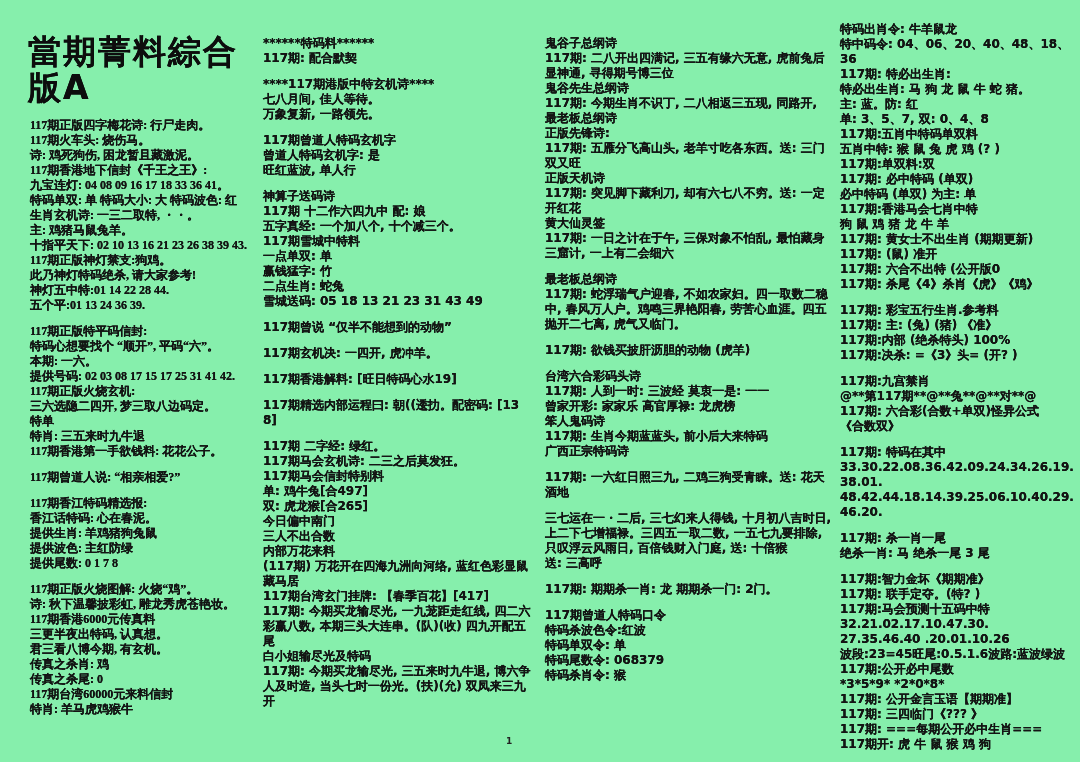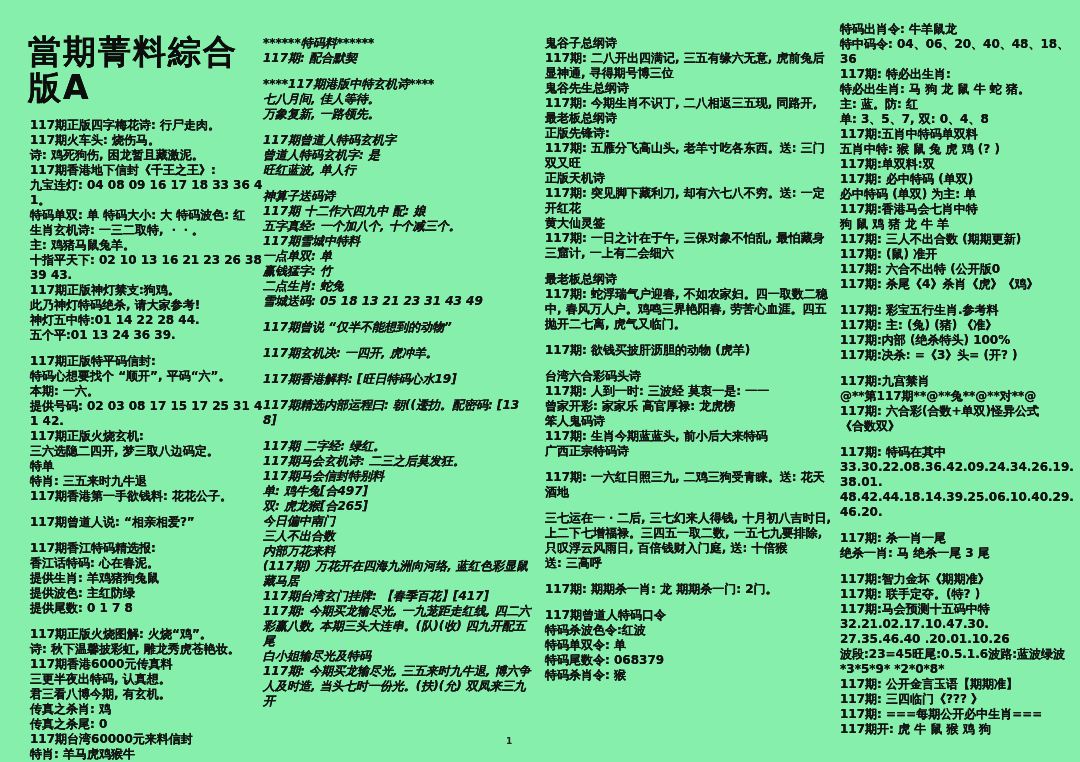--- a/index.html
+++ b/index.html
@@ -14,22 +14,22 @@
   .doc-title{
     position:absolute;left:28px;top:34px;
     width:240px;
     font-size:33px;font-weight:700;
     letter-spacing:2px;
     color:#0d0d0d;
     line-height:1.1;
     text-shadow:0 0 0.5px #000;
   }
   .col{position:absolute;}
-  #col1{left:30px;top:118px;width:240px;}
-  #col2{left:263px;top:36px;width:268px;font-style:italic;}
+  #col1{left:30px;top:118px;width:240px;font-family:Liberation Serif, serif;}
+  #col2{left:263px;top:36px;width:268px;}
   #col3{left:545px;top:28px;width:288px;margin-top:8px;}
   #col4{left:840px;top:22px;width:236px;}
   .line{
     font-size:12px;
     font-weight:700;
     line-height:15px;
     min-height:15px;
     text-shadow:0 0 0.4px #000;
     word-break:break-all;
   }
@@ -175,21 +175,21 @@
       <div class="line">特必出生肖: 马 狗 龙 鼠 牛 蛇 猪。</div>
       <div class="line">主: 蓝。防: 红</div>
       <div class="line">单: 3、5、7, 双: 0、4、8</div>
       <div class="line">117期:五肖中特码单双料</div>
       <div class="line">五肖中特: 猴 鼠 兔 虎 鸡  (? )</div>
       <div class="line">117期:单双料:双</div>
       <div class="line">117期: 必中特码 (单双)</div>
       <div class="line">必中特码 (单双) 为主: 单</div>
       <div class="line">117期:香港马会七肖中特</div>
       <div class="line">狗 鼠 鸡 猪 龙 牛 羊</div>
-      <div class="line">117期: 三人不出合数 (期期更新)</div>
+      <div class="line">117期: 黄女士不出生肖 (期期更新)</div>
       <div class="line">117期: (鼠) 准开</div>
       <div class="line">117期: 六合不出特 (公开版0</div>
       <div class="line">117期: 杀尾《4》杀肖《虎》《鸡》</div>
       <div class="line blank"></div>
       <div class="line">117期: 彩宝五行生肖.参考料</div>
       <div class="line">117期: 主: (兔) (猪) 《准》</div>
       <div class="line">117期:内部 (绝杀特头) 100%</div>
       <div class="line">117期:决杀: =《3》头= (开? )</div>
       <div class="line blank"></div>
       <div class="line">117期:九宫禁肖</div>
@@ -203,20 +203,21 @@
       <div class="line blank"></div>
       <div class="line">117期: 杀一肖一尾</div>
       <div class="line">绝杀一肖: 马 绝杀一尾 3 尾</div>
       <div class="line blank"></div>
       <div class="line">117期:智力金坏《期期准》</div>
       <div class="line">117期: 联手定夺。(特? )</div>
       <div class="line">117期:马会预测十五码中特</div>
       <div class="line">32.21.02.17.10.47.30.</div>
       <div class="line">27.35.46.40 .20.01.10.26</div>
       <div class="line">波段:23=45旺尾:0.5.1.6波路:蓝波绿波</div>
+      <div class="line">117期:公开必中尾数</div>
       <div class="line">*3*5*9*  *2*0*8*</div>
       <div class="line">117期: 公开金言玉语【期期准】</div>
       <div class="line">117期: 三四临门《??? 》</div>
       <div class="line">117期: ===每期公开必中生肖===</div>
       <div class="line">117期开: 虎 牛 鼠 猴 鸡 狗</div>
     </div>
 
   <div class="page-num">1</div>
 </div>
 

